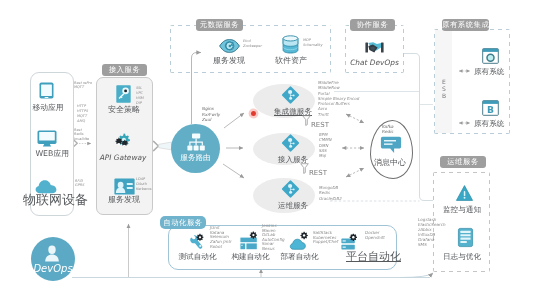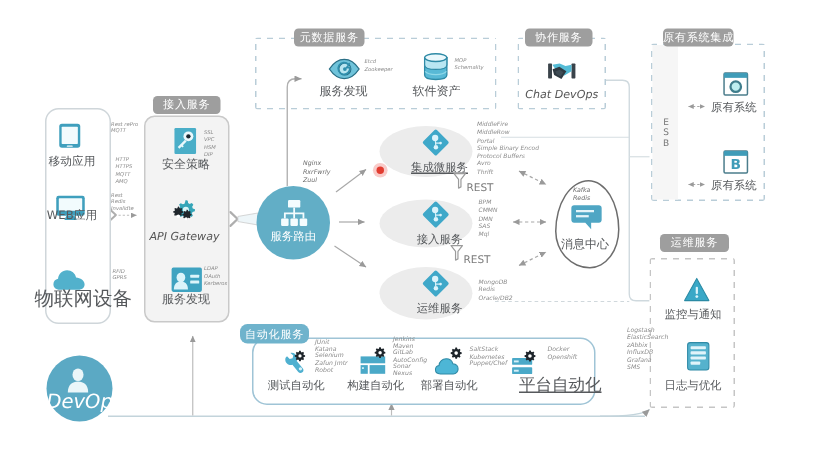--- a/index.html
+++ b/index.html
@@ -105,21 +105,21 @@
   <div class="tech" style="left:74px;top:81px;">Rest rePro
 MQTT</div>
 
   <div class="abs" style="left:37px;top:130px;">
     <svg width="20" height="17" viewBox="0 0 20 17">
       <rect x="0.5" y="0.5" width="19" height="13.4" rx="1.6" fill="#3f9fbd"></rect>
       <rect x="2.2" y="2.1" width="15.6" height="8.4" rx="0.5" fill="#f2fbfd"></rect>
       <path d="M7.2 14 L12.8 14 L14.1 16.6 L5.9 16.6 Z" fill="#3f9fbd"></path>
     </svg>
   </div>
-  <div class="lbl" style="left:27px;top:139px;width:42px;font-size:7.8px;">WEB应用</div>
+  <div class="lbl" style="left:27px;top:149px;width:42px;font-size:7.8px;text-align:right;">WEB应用</div>
   <div class="tech" style="left:74px;top:128px;">Rest
 Redis
 Invalid​te</div>
 
   <div class="abs" style="left:35px;top:179px;">
     <svg width="22" height="15" viewBox="0 0 22 15">
       <path d="M4.8 14.2 C2.2 14.2 0.6 12.5 0.6 10.5 C0.6 8.7 1.9 7.2 3.7 6.9
                C4 3.8 6.4 1.2 9.7 1.2 C12.7 1.2 15.2 3.3 15.7 6
                C18.5 6.2 21.4 7.9 21.4 10.7 C21.4 12.7 19.8 14.2 17.2 14.2 Z" fill="#52b1cc"></path>
     </svg>
@@ -462,15 +462,15 @@
   <div class="tech" style="left:365px;top:231px;line-height:4.7px;font-size:4.1px;">Docker
 Openshift</div>
 
   <div class="devops-circle" style="left:31px;top:237px;width:44px;height:44px;"></div>
   <div class="abs" style="left:44px;top:245px;">
     <svg width="16" height="17" viewBox="0 0 16 17">
       <ellipse cx="8" cy="4.8" rx="3.7" ry="4.2" fill="#eaf6f9"></ellipse>
       <path d="M1.2 16.6 C1.2 11.6 4.3 9.4 8 9.4 C11.7 9.4 14.8 11.6 14.8 16.6 Z" fill="#eaf6f9"></path>
     </svg>
   </div>
-  <div class="lbl lbl-en" style="left:31px;top:264px;width:44px;color:#fff;font-size:13px;">DevOps</div>
+  <div class="lbl lbl-en" style="left:31px;top:264px;width:44px;color:#fff;font-size:10px;">DevOps</div>
 
 </div>
 
 </body></html>

